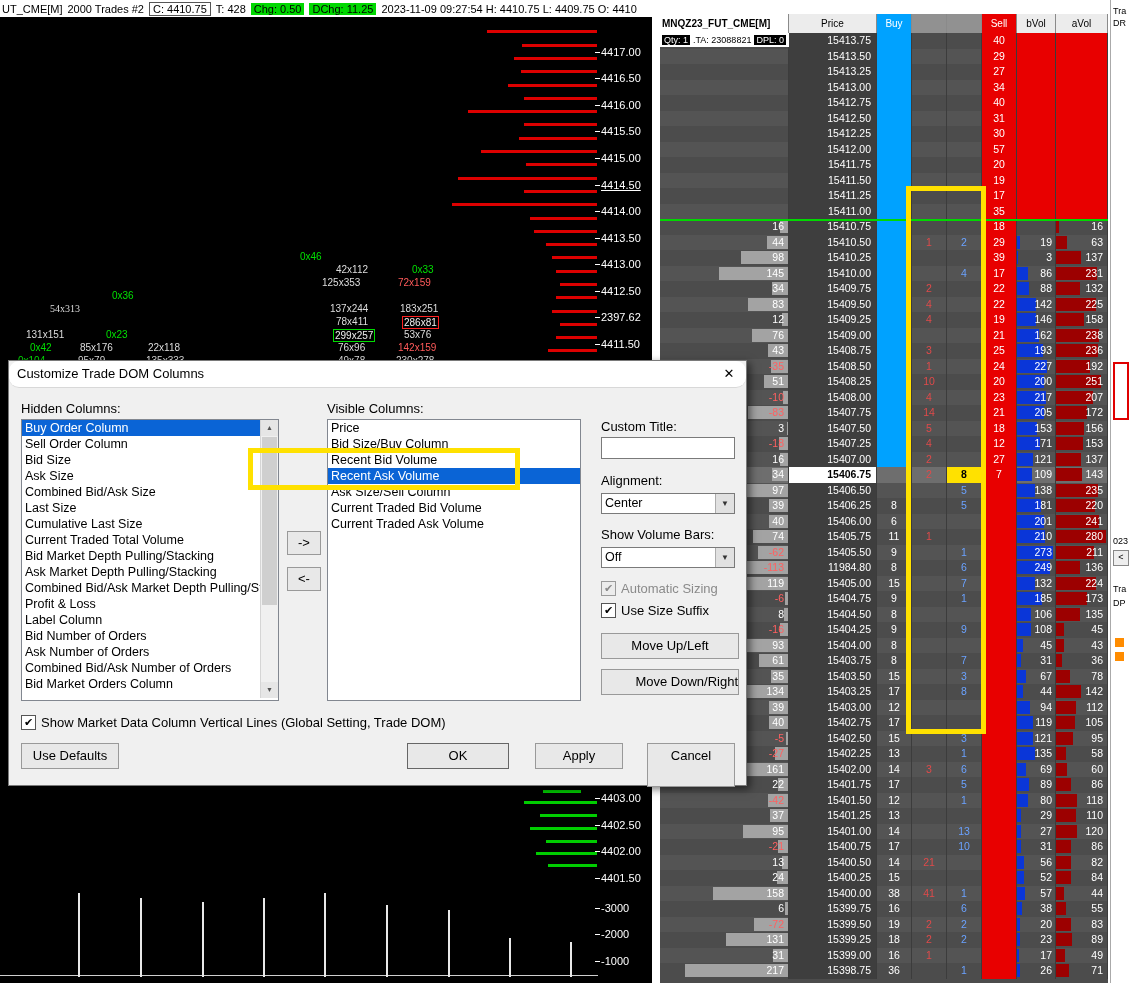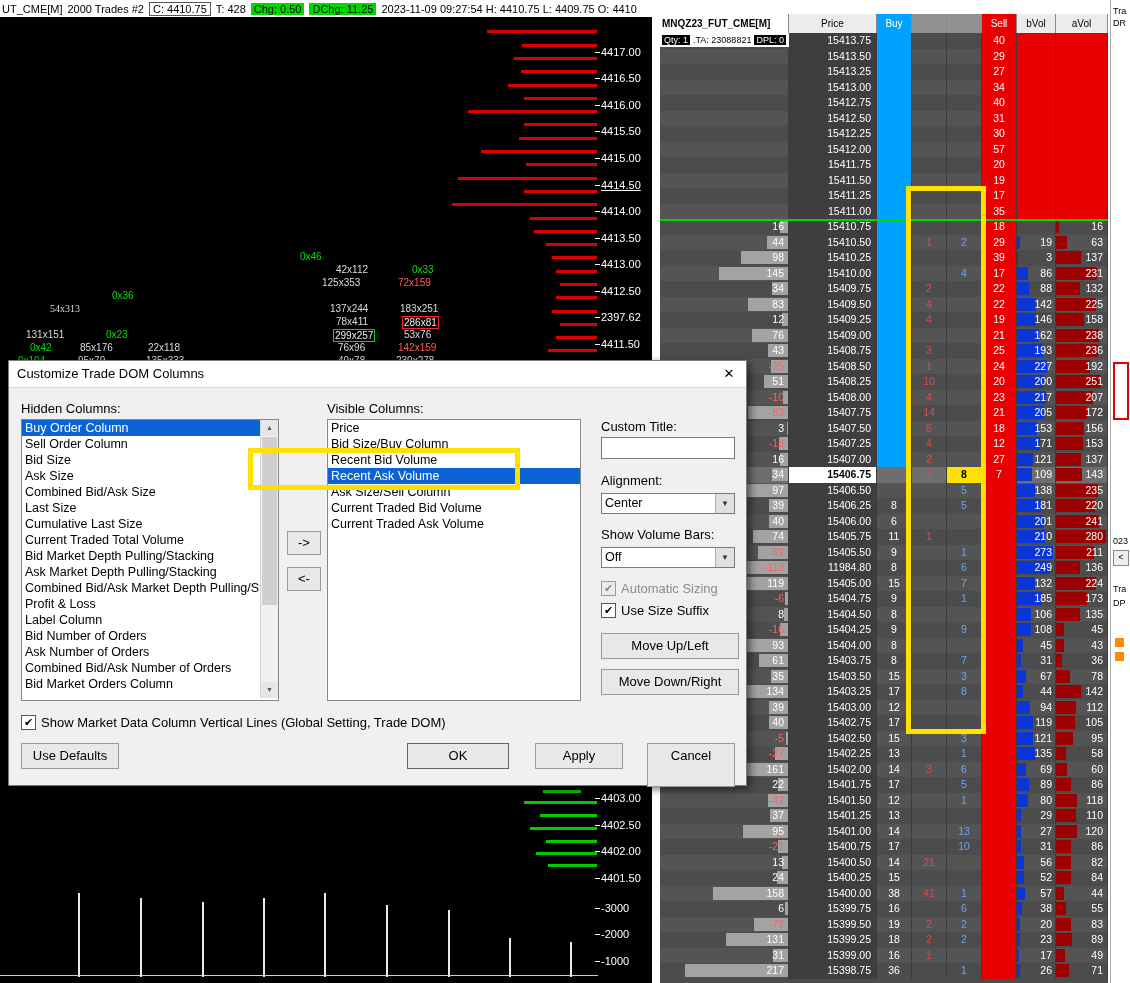--- a/index.html
+++ b/index.html
@@ -71,21 +71,21 @@
   #dom-greenline{position:absolute;left:0;top:219px;width:448px;height:2px;background:#00d800;z-index:6;}
 
   
   .ybox{position:absolute;border:5px solid #ffe100;z-index:40;pointer-events:none;}
   #ybox-dom{left:906px;top:186px;width:70px;height:538px;}
   #ybox-dialog{left:248px;top:448px;width:262px;height:32px;}
 
   
   #dialog{position:absolute;left:8px;top:360px;width:737px;height:424px;background:#f0f0f0;
     border:1px solid #7a7a7a;box-shadow:3px 3px 8px rgba(0,0,0,.55);z-index:30;font-size:13px;color:#000;}
-  #dlg-title{height:26px;line-height:26px;background:#fff;padding-left:8px;border-bottom:1px solid #d8d8d8;}
+  #dlg-title{height:26px;line-height:26px;background:#fff;padding-left:8px;border-bottom:1px solid #d8d8d8;border-radius:10px;}
   #dlg-close{position:absolute;right:3px;top:3px;width:28px;height:20px;line-height:20px;text-align:center;font-size:13px;}
   .dlg-label{position:absolute;}
   .listbox{position:absolute;background:#fff;border:1px solid #828790;overflow:hidden;}
   .li{height:16px;line-height:16px;padding-left:3px;font-size:12.5px;white-space:nowrap;overflow:hidden;}
   .li.selli{background:#0a64d6;color:#fff;}
   #hidden-list{left:12px;top:58px;width:256px;height:280px;}
   #hidden-list .li{width:237px;}
   #hidden-sb{position:absolute;right:0;top:0;width:17px;height:278px;background:#f0f0f0;border-left:1px solid #d5d5d5;}
   .sb-btn{position:absolute;left:0;width:17px;height:16px;background:#e6e6e6;text-align:center;font-size:7px;line-height:16px;color:#555;}
   #sb-up{top:0;}#sb-down{bottom:0;}
@@ -100,21 +100,21 @@
   .select .arr{width:18px;background:#e1e1e1;border-left:1px solid #adadad;text-align:center;}
   .select .arr::before{content:"▼";font-size:8px;line-height:19px;color:#333;}
   #alignment-select{left:592px;top:132px;}
   #volbars-select{left:592px;top:186px;}
   .cbrow{position:absolute;display:flex;gap:5px;align-items:center;}
   .cbbox{width:13px;height:13px;border:1px solid #555;background:#fff;font-size:11px;line-height:12px;text-align:center;flex:none;}
   .cbbox.checked::before{content:"✔";}
   .cbrow.disabled{color:#8a8a8a;}
   .cbrow.disabled .cbbox{border-color:#9a9a9a;color:#8a8a8a;background:#ececec;}
   #btn-moveup{left:592px;top:272px;width:138px;height:26px;line-height:24px;}
-  #btn-movedown{left:592px;top:308px;width:138px;height:26px;line-height:24px;}
+  #btn-movedown{left:592px;top:308px;width:138px;height:26px;line-height:24px;text-align:right;}
   #cb-vlines{left:12px;top:354px;}
   #btn-defaults{left:12px;top:382px;width:98px;height:26px;line-height:24px;}
   #btn-ok{left:398px;top:382px;width:102px;height:26px;line-height:24px;border-color:#666;}
   #btn-apply{left:526px;top:382px;width:88px;height:26px;line-height:24px;}
   #btn-cancel{left:638px;top:382px;width:88px;height:44px;line-height:24px;}
 
   
   #side-strip{position:absolute;left:1110px;top:0;width:20px;height:983px;background:#fff;border-left:1px solid #aaa;
      font-size:9px;color:#000;box-sizing:border-box;}
   .ss{position:absolute;left:2px;white-space:nowrap;}

